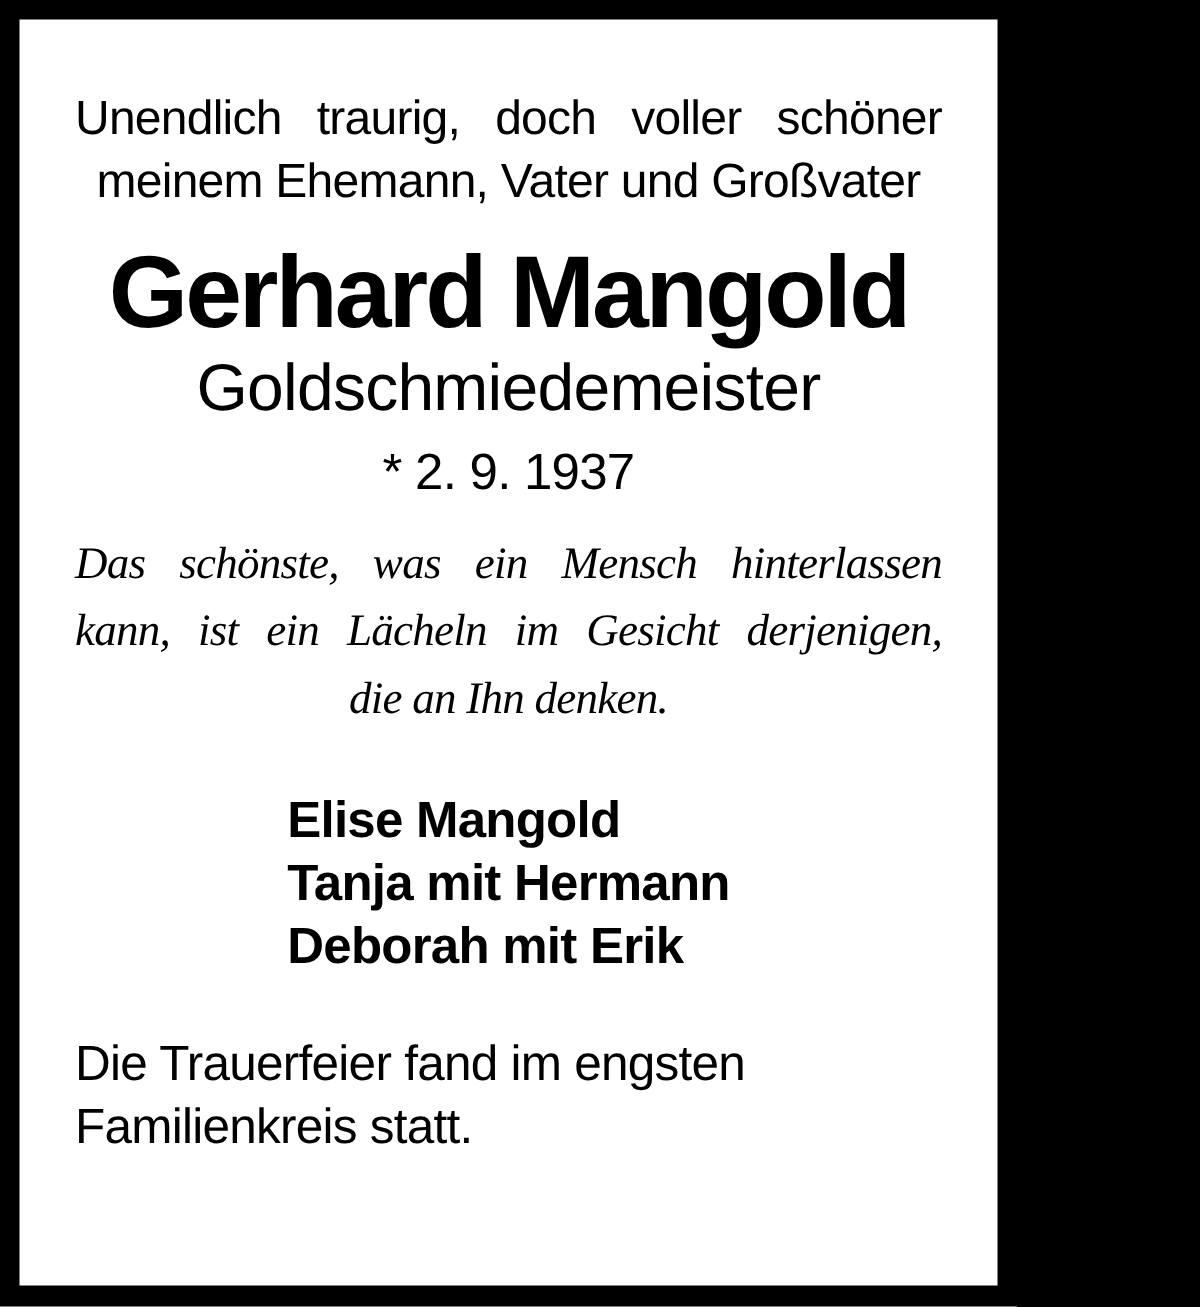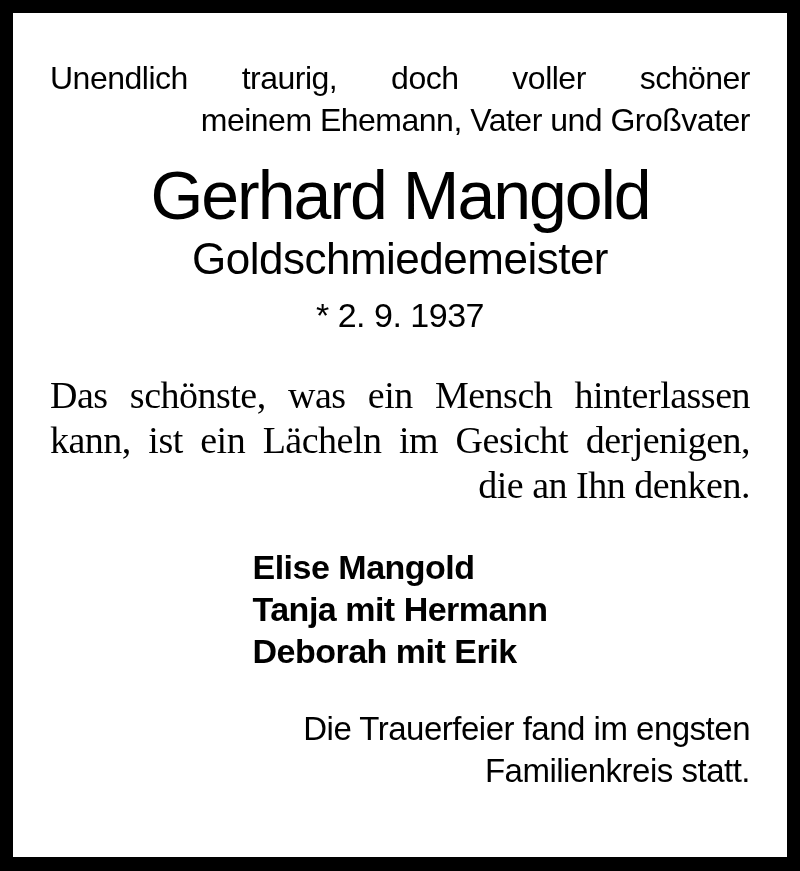--- a/index.html
+++ b/index.html
@@ -12,47 +12,47 @@
     background: var(--frame-color, #000000);
     font-family: "Liberation Sans", sans-serif;
     color: var(--text-color, #000000);
     overflow: hidden;
   }
   .paper {
     box-sizing: border-box;
     position: absolute;
     left: 13px;
     top: 13px;
-    width: 774px;
+    width: 652px;
     height: 844px;
     background: var(--paper-color, #ffffff);
     padding: 0 37px;
   }
   
   .intro {
     margin-top: 44px;
     font-size: 32px;
     line-height: 42px;
     letter-spacing: -0.5px;
   }
   .line-just {
     text-align: justify;
     text-align-last: justify;
   }
   .line-left {
-    text-align: right;
+    text-align: center;
   }
   .line-center {
-    text-align: right;
+    text-align: left;
   }
   
   .deceased-name {
     margin: 14px 0 0 0;
     font-size: 68px;
-    font-weight: normal;
+    font-weight: bold;
     letter-spacing: -2px;
     text-align: center;
     line-height: 80px;
     white-space: nowrap;
   }
   .profession {
     margin-top: 4px;
     font-size: 44px;
     line-height: 40px;
     text-align: center;
@@ -62,23 +62,24 @@
     margin-top: 16px;
     display: flex;
     justify-content: center;
     gap: 94px;
     font-size: 34px;
     line-height: 40px;
     letter-spacing: -0.5px;
   }
   
   .quote {
-    margin-top: 38px;
+    margin-top: 18px;
     font-family: "Liberation Serif", serif;
-    font-size: 38px;
+    font-style: italic;
+    font-size: 30px;
     line-height: 45px;
     letter-spacing: -0.5px;
   }
   
   .mourners-wrap {
     margin-top: 38px;
     text-align: center;
   }
   .mourners {
     display: inline-block;

